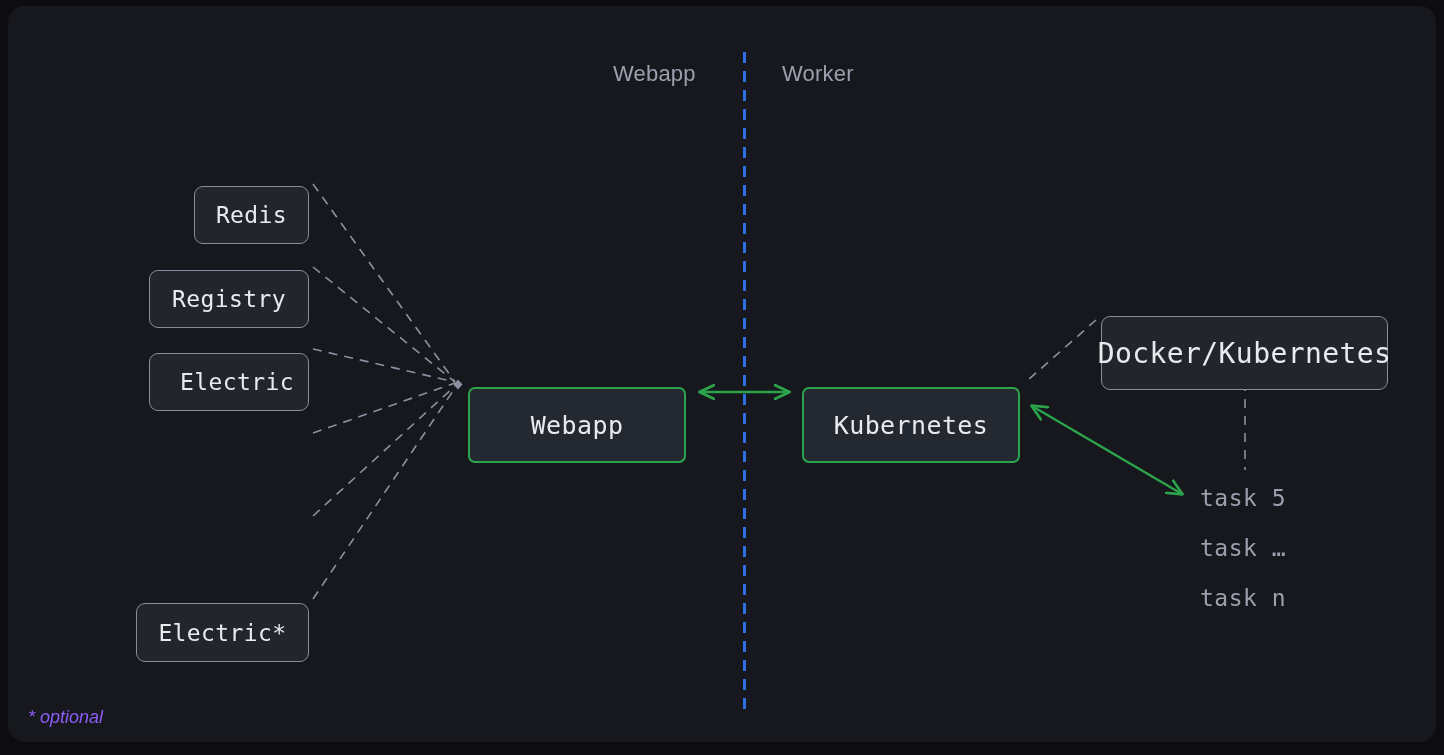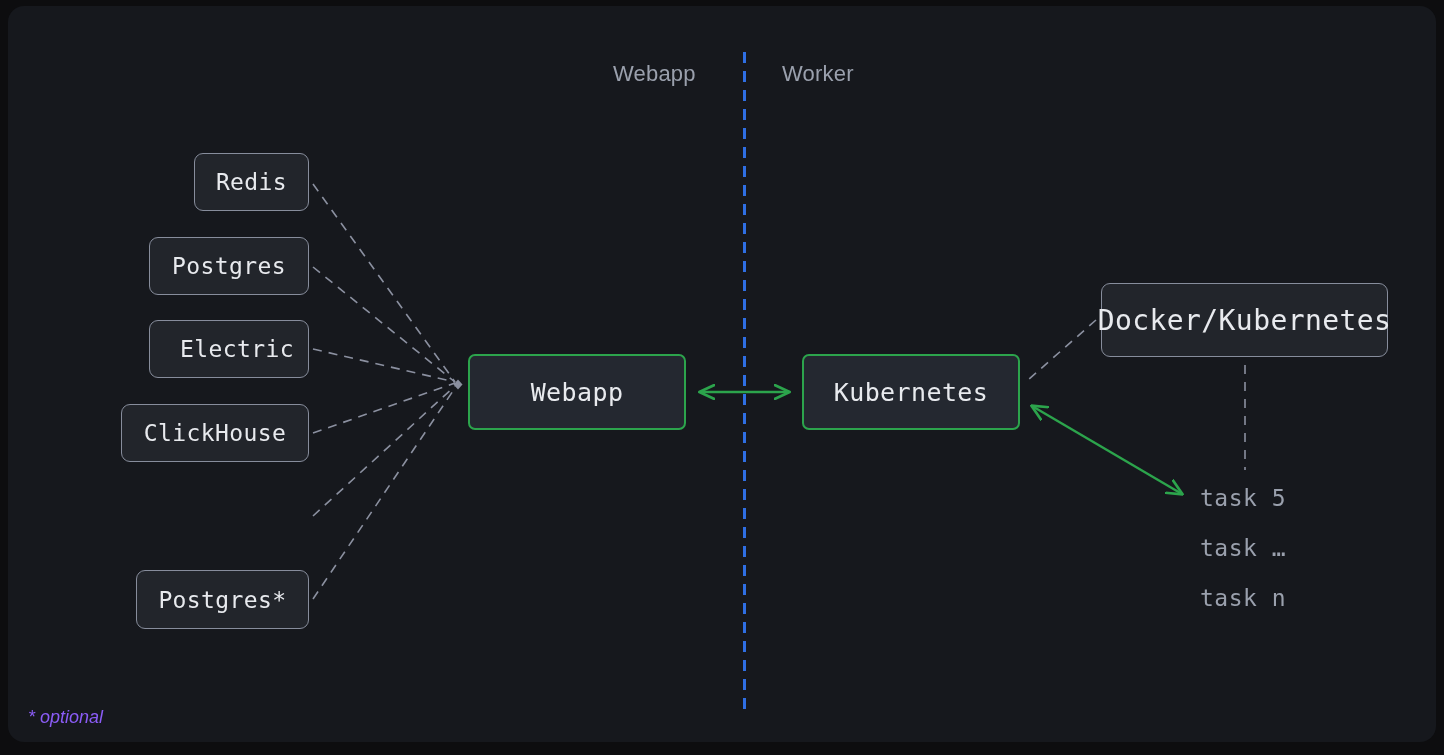--- a/index.html
+++ b/index.html
@@ -54,20 +54,21 @@
     display: flex;
     align-items: center;
     justify-content: center;
     background: #22252b;
     border: 1.6px solid #878d9c;
     border-radius: 9px;
     color: #e8eaee;
     font-size: 23px;
     letter-spacing: 0.4px;
     white-space: nowrap;
+    margin-top: 33px;
   }
   .node.primary {
     border: 2px solid #2ca44c;
     background: #242830;
     border-radius: 7px;
     font-size: 25px;
   }
 
   
   #node-redis          { left: 194px; top: 153px; width: 115px; height: 58px; }
@@ -142,24 +143,23 @@
 
     <line x1="1245" y1="365" x2="1245" y2="470" stroke="#8b90a0" stroke-width="1.6" stroke-dasharray="9 8"></line>
 
     <line x1="1032" y1="406" x2="1182" y2="494" stroke="#2ca44c" stroke-width="2.4" marker-start="url(#ah-green-start)" marker-end="url(#ah-green-end)"></line>
   </svg>
 
   <div class="lane-label" id="lane-webapp">Webapp</div>
   <div class="lane-label" id="lane-worker">Worker</div>
 
   <div class="node" id="node-redis">Redis</div>
-  <div class="node" id="node-postgres">Postgres</div>
+  <div class="node" id="node-postgres">Registry</div>
   <div class="node" id="node-electric">Electric</div>
-  <div class="node" id="node-clickhouse">ClickHouse</div>
-  <div class="node" id="node-registry">Postgres*</div>
+  <div class="node" id="node-registry">Electric*</div>
 
   <div class="node primary" id="node-webapp">Webapp</div>
   <div class="node primary" id="node-supervisor">Kubernetes</div>
   <div class="node" id="node-docker">Docker/Kubernetes</div>
 
   <div class="task-label" id="task-0">task 5</div>
   <div class="task-label" id="task-1">task …</div>
   <div class="task-label" id="task-2">task n</div>
 
   <div id="footnote">* optional</div>

